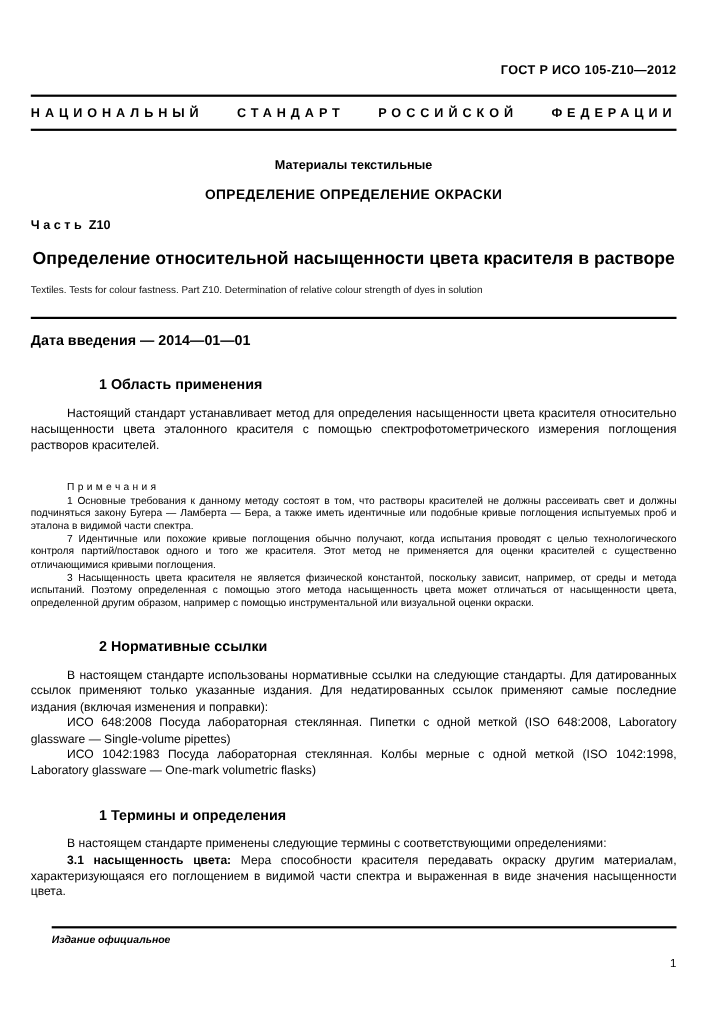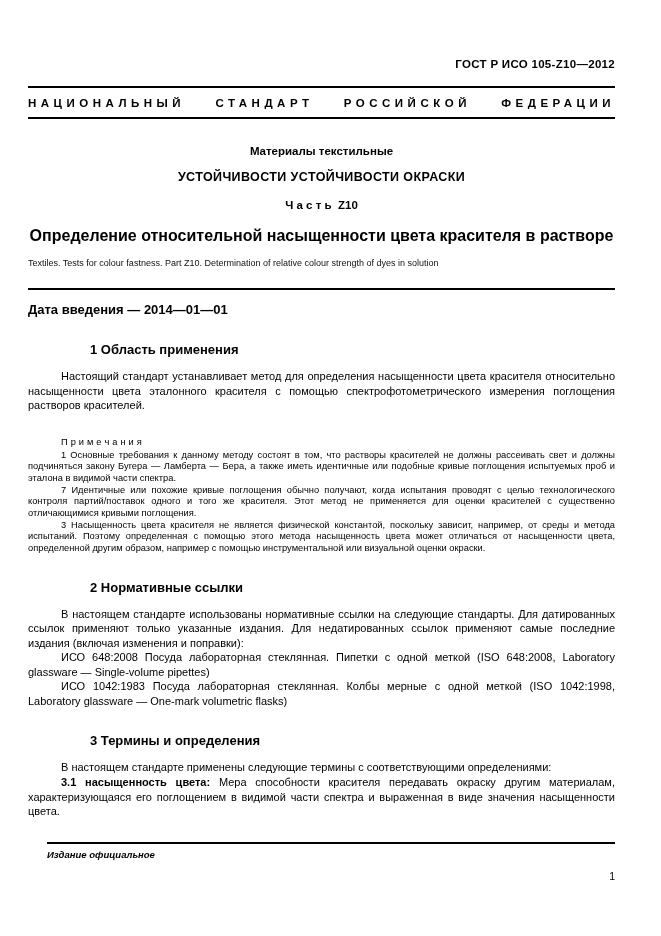--- a/index.html
+++ b/index.html
@@ -34,21 +34,21 @@
     font-weight: bold;
     letter-spacing: 4.5px;
     text-align: justify;
     text-align-last: justify;
     padding: 9px 0 8px 0;
     white-space: nowrap;
     overflow: hidden;
   }
   .t-subject { font-size: 11.5px; font-weight: bold; text-align: center; margin: 26px 0 0 0; }
   .t-main    { font-size: 12.5px; font-weight: bold; text-align: center; margin: 13px 0 0 0; letter-spacing: 0.4px; }
-  .t-part    { font-size: 11.5px; font-weight: bold; text-align: center; margin: 15px 0 0 0; white-space: pre; }
+  .t-part    { font-size: 11.5px; font-weight: bold; text-align: left; margin: 15px 0 0 0; white-space: pre; }
   .t-sub     { font-size: 16px;   font-weight: bold; text-align: center; margin: 16px 0 0 0; }
   .t-en      { font-size: 9px;    margin: 13px 0 20px 0; color: #111; }
   .eff-date {
     font-size: 13px;
     font-weight: bold;
     margin: 12px 0 0 0;
   }
   .sec-heading {
     font-size: 13px;
     font-weight: bold;
@@ -106,21 +106,21 @@
 
 <div class="page">
 
   <div class="doc-code">ГОСТ Р ИСО 105-Z10—2012</div>
 
   <hr class="rule">
   <div class="banner">НАЦИОНАЛЬНЫЙ СТАНДАРТ РОССИЙСКОЙ ФЕДЕРАЦИИ</div>
   <hr class="rule">
 
   <div class="t-subject">Материалы текстильные</div>
-  <div class="t-main">УСТОЙЧИВОСТИ УСТОЙЧИВОСТИ ОКРАСКИ</div>
+  <div class="t-main">ОПРЕДЕЛЕНИЕ ОПРЕДЕЛЕНИЕ ОКРАСКИ</div>
   <div class="t-part">Ч а с т ь  Z10</div>
   <div class="t-sub">Определение относительной насыщенности цвета красителя в растворе</div>
   <div class="t-en">Textiles. Tests for colour fastness. Part Z10. Determination of relative colour strength of dyes in solution</div>
 
   <hr class="rule">
 
   <div class="eff-date">Дата введения — 2014—01—01</div>
 
   <div class="sec-heading">1  Область применения</div>
   <p class="body-p">Настоящий стандарт устанавливает метод для определения насыщенности цвета красителя относительно насыщенности цвета эталонного красителя с помощью спектрофотометрического измерения поглощения растворов красителей.</p>
@@ -132,21 +132,21 @@
     <p class="note-p">3 Насыщенность цвета красителя не является физической константой, поскольку зависит, например, от среды и метода испытаний. Поэтому определенная с помощью этого метода насыщенность цвета может отличаться от насыщенности цвета, определенной другим образом, например с помощью инструментальной или визуальной оценки окраски.</p>
   </div>
 
   <div class="sec-heading">2  Нормативные ссылки</div>
   <p class="body-p">В настоящем стандарте использованы нормативные ссылки на следующие стандарты. Для датированных ссылок применяют только указанные издания. Для недатированных ссылок применяют самые последние издания (включая изменения и поправки):</p>
   <div>
     <p class="ref-p">ИСО 648:2008 Посуда лабораторная стеклянная. Пипетки с одной меткой (ISO 648:2008, Laboratory glassware — Single-volume pipettes)</p>
     <p class="ref-p">ИСО 1042:1983 Посуда лабораторная стеклянная. Колбы мерные с одной меткой (ISO 1042:1998, Laboratory glassware — One-mark volumetric flasks)</p>
   </div>
 
-  <div class="sec-heading">3  Термины и определения</div>
+  <div class="sec-heading">1  Термины и определения</div>
   <p class="body-p">В настоящем стандарте применены следующие термины с соответствующими определениями:</p>
   <p class="body-p" style="margin-top:0;"><b>3.1</b> <b>насыщенность цвета:</b> <span>Мера способности красителя передавать окраску другим материалам, характеризующаяся его поглощением в видимой части спектра и выраженная в виде значения насыщенности цвета.</span></p>
 
   <div class="footer">
     <hr class="rule">
     <div class="official">Издание официальное</div>
     <div class="pageno">1</div>
   </div>
 
 </div>

